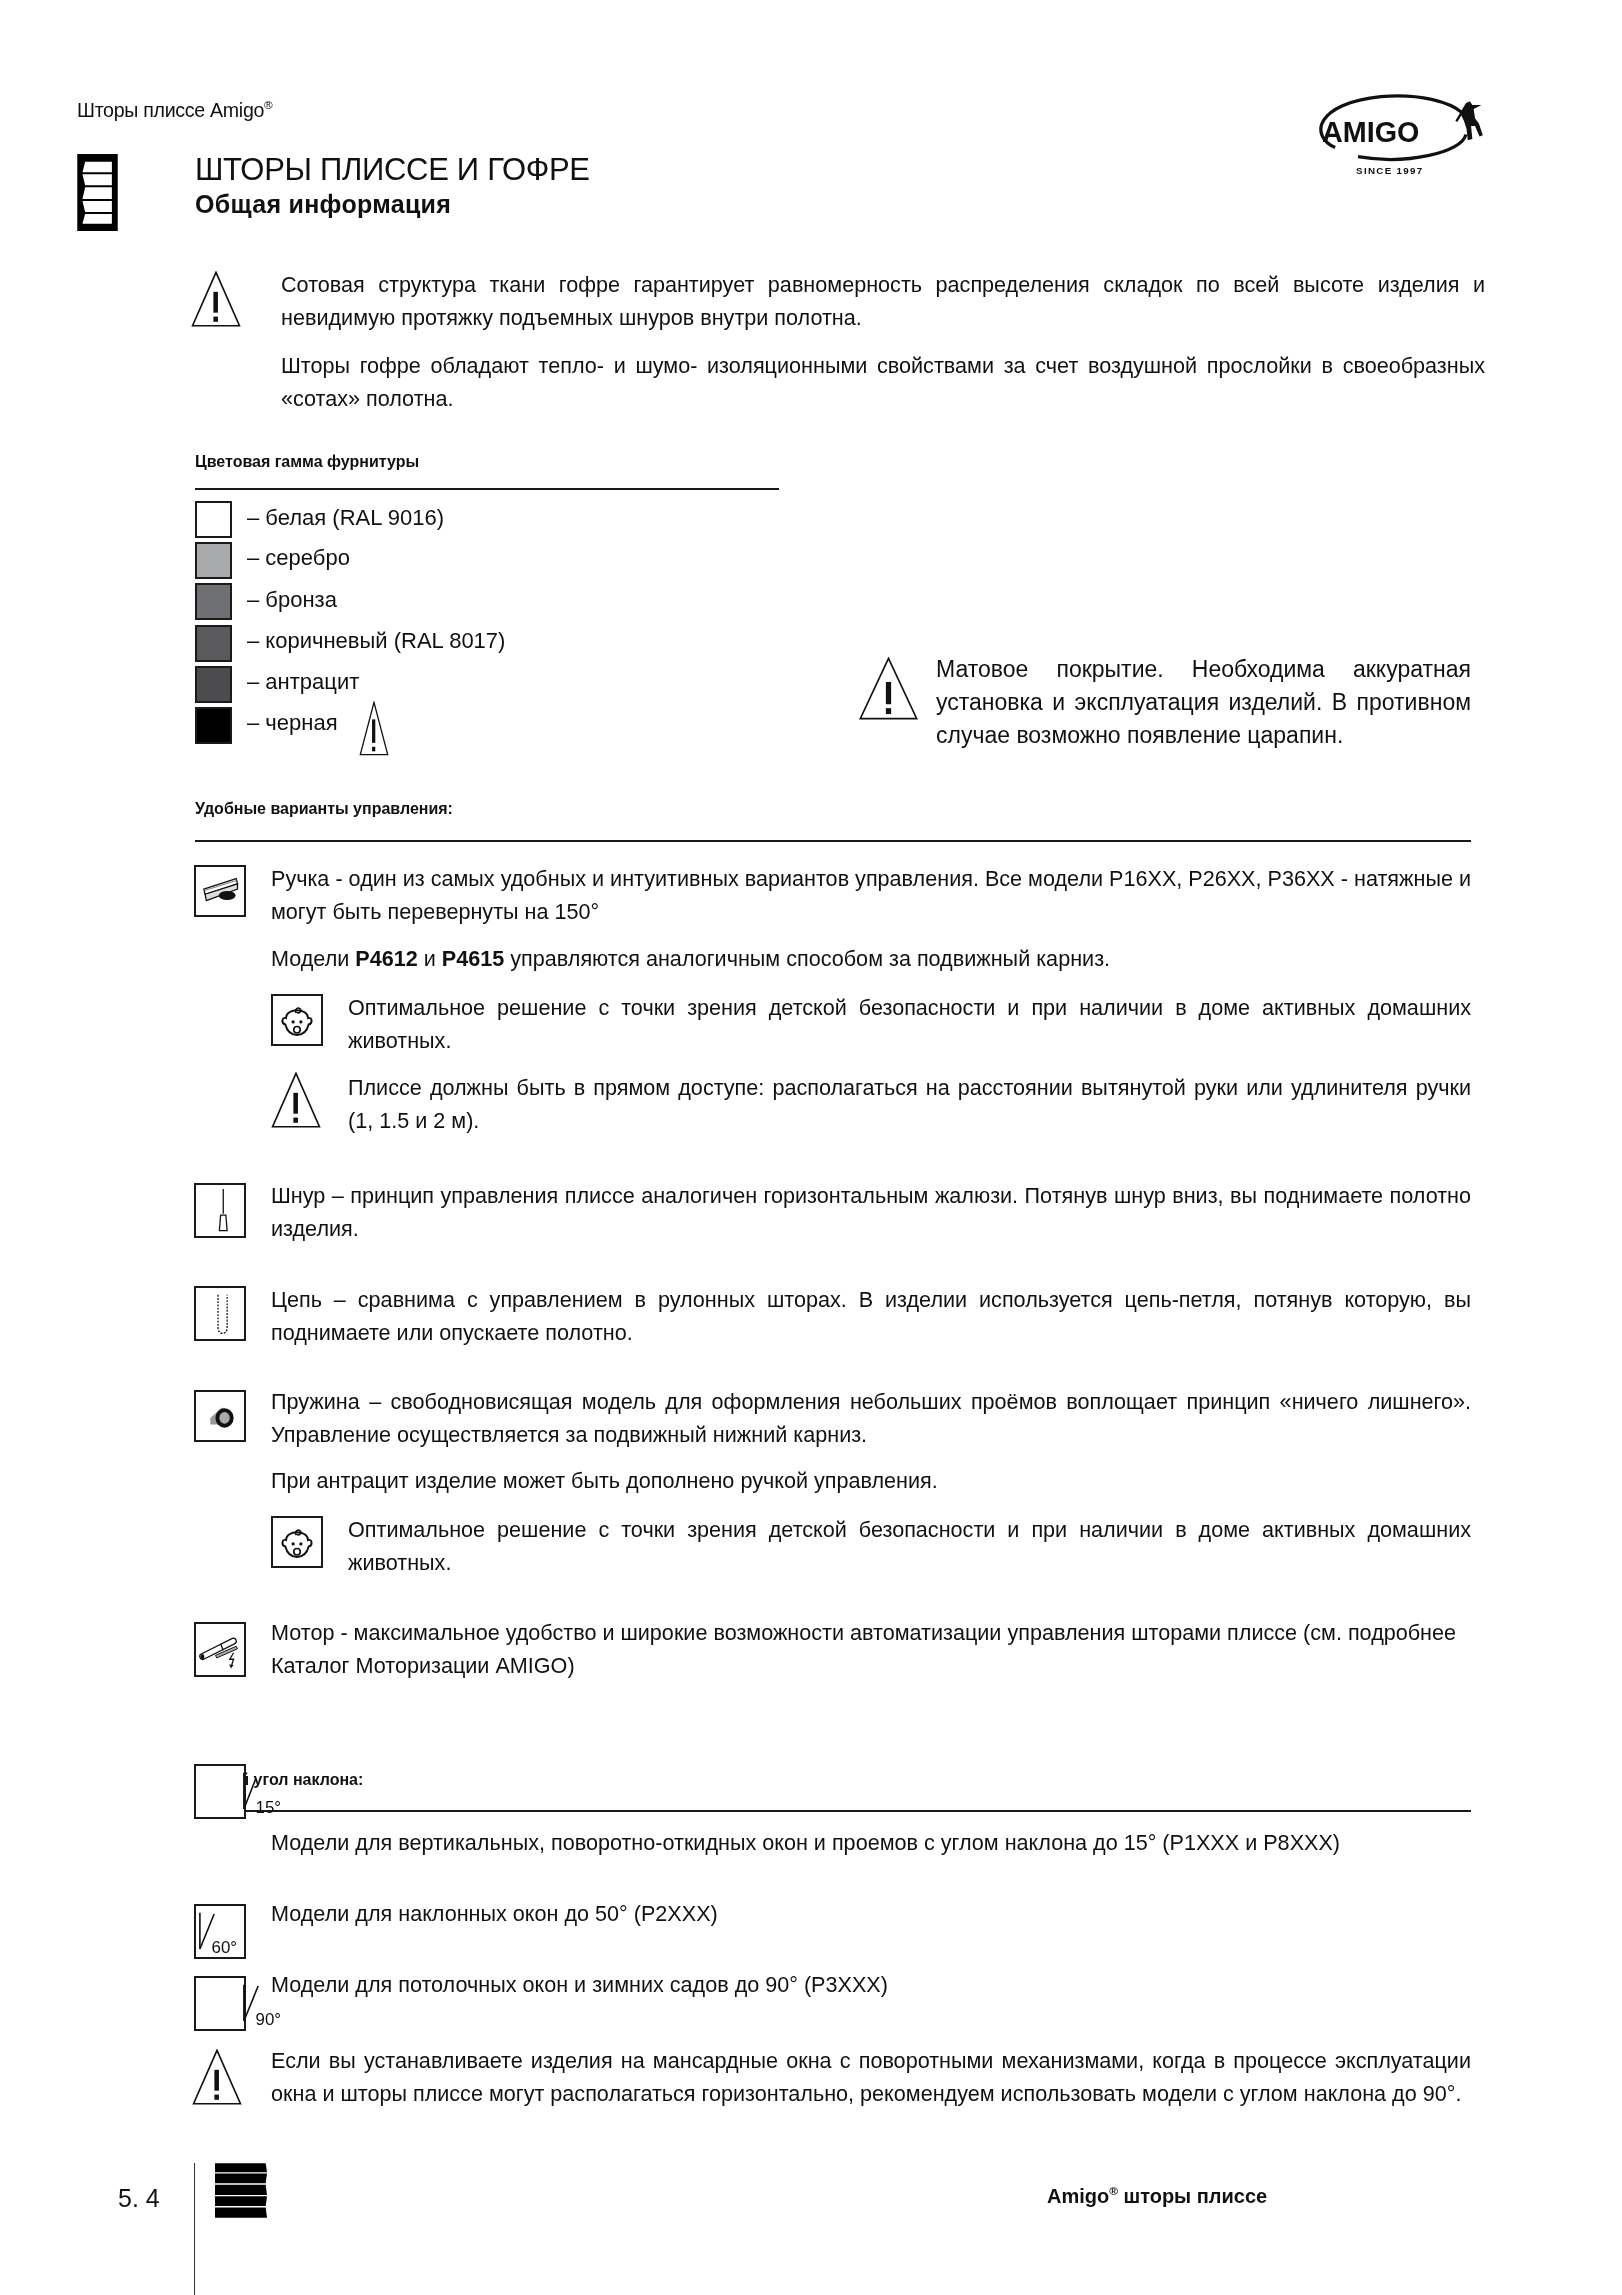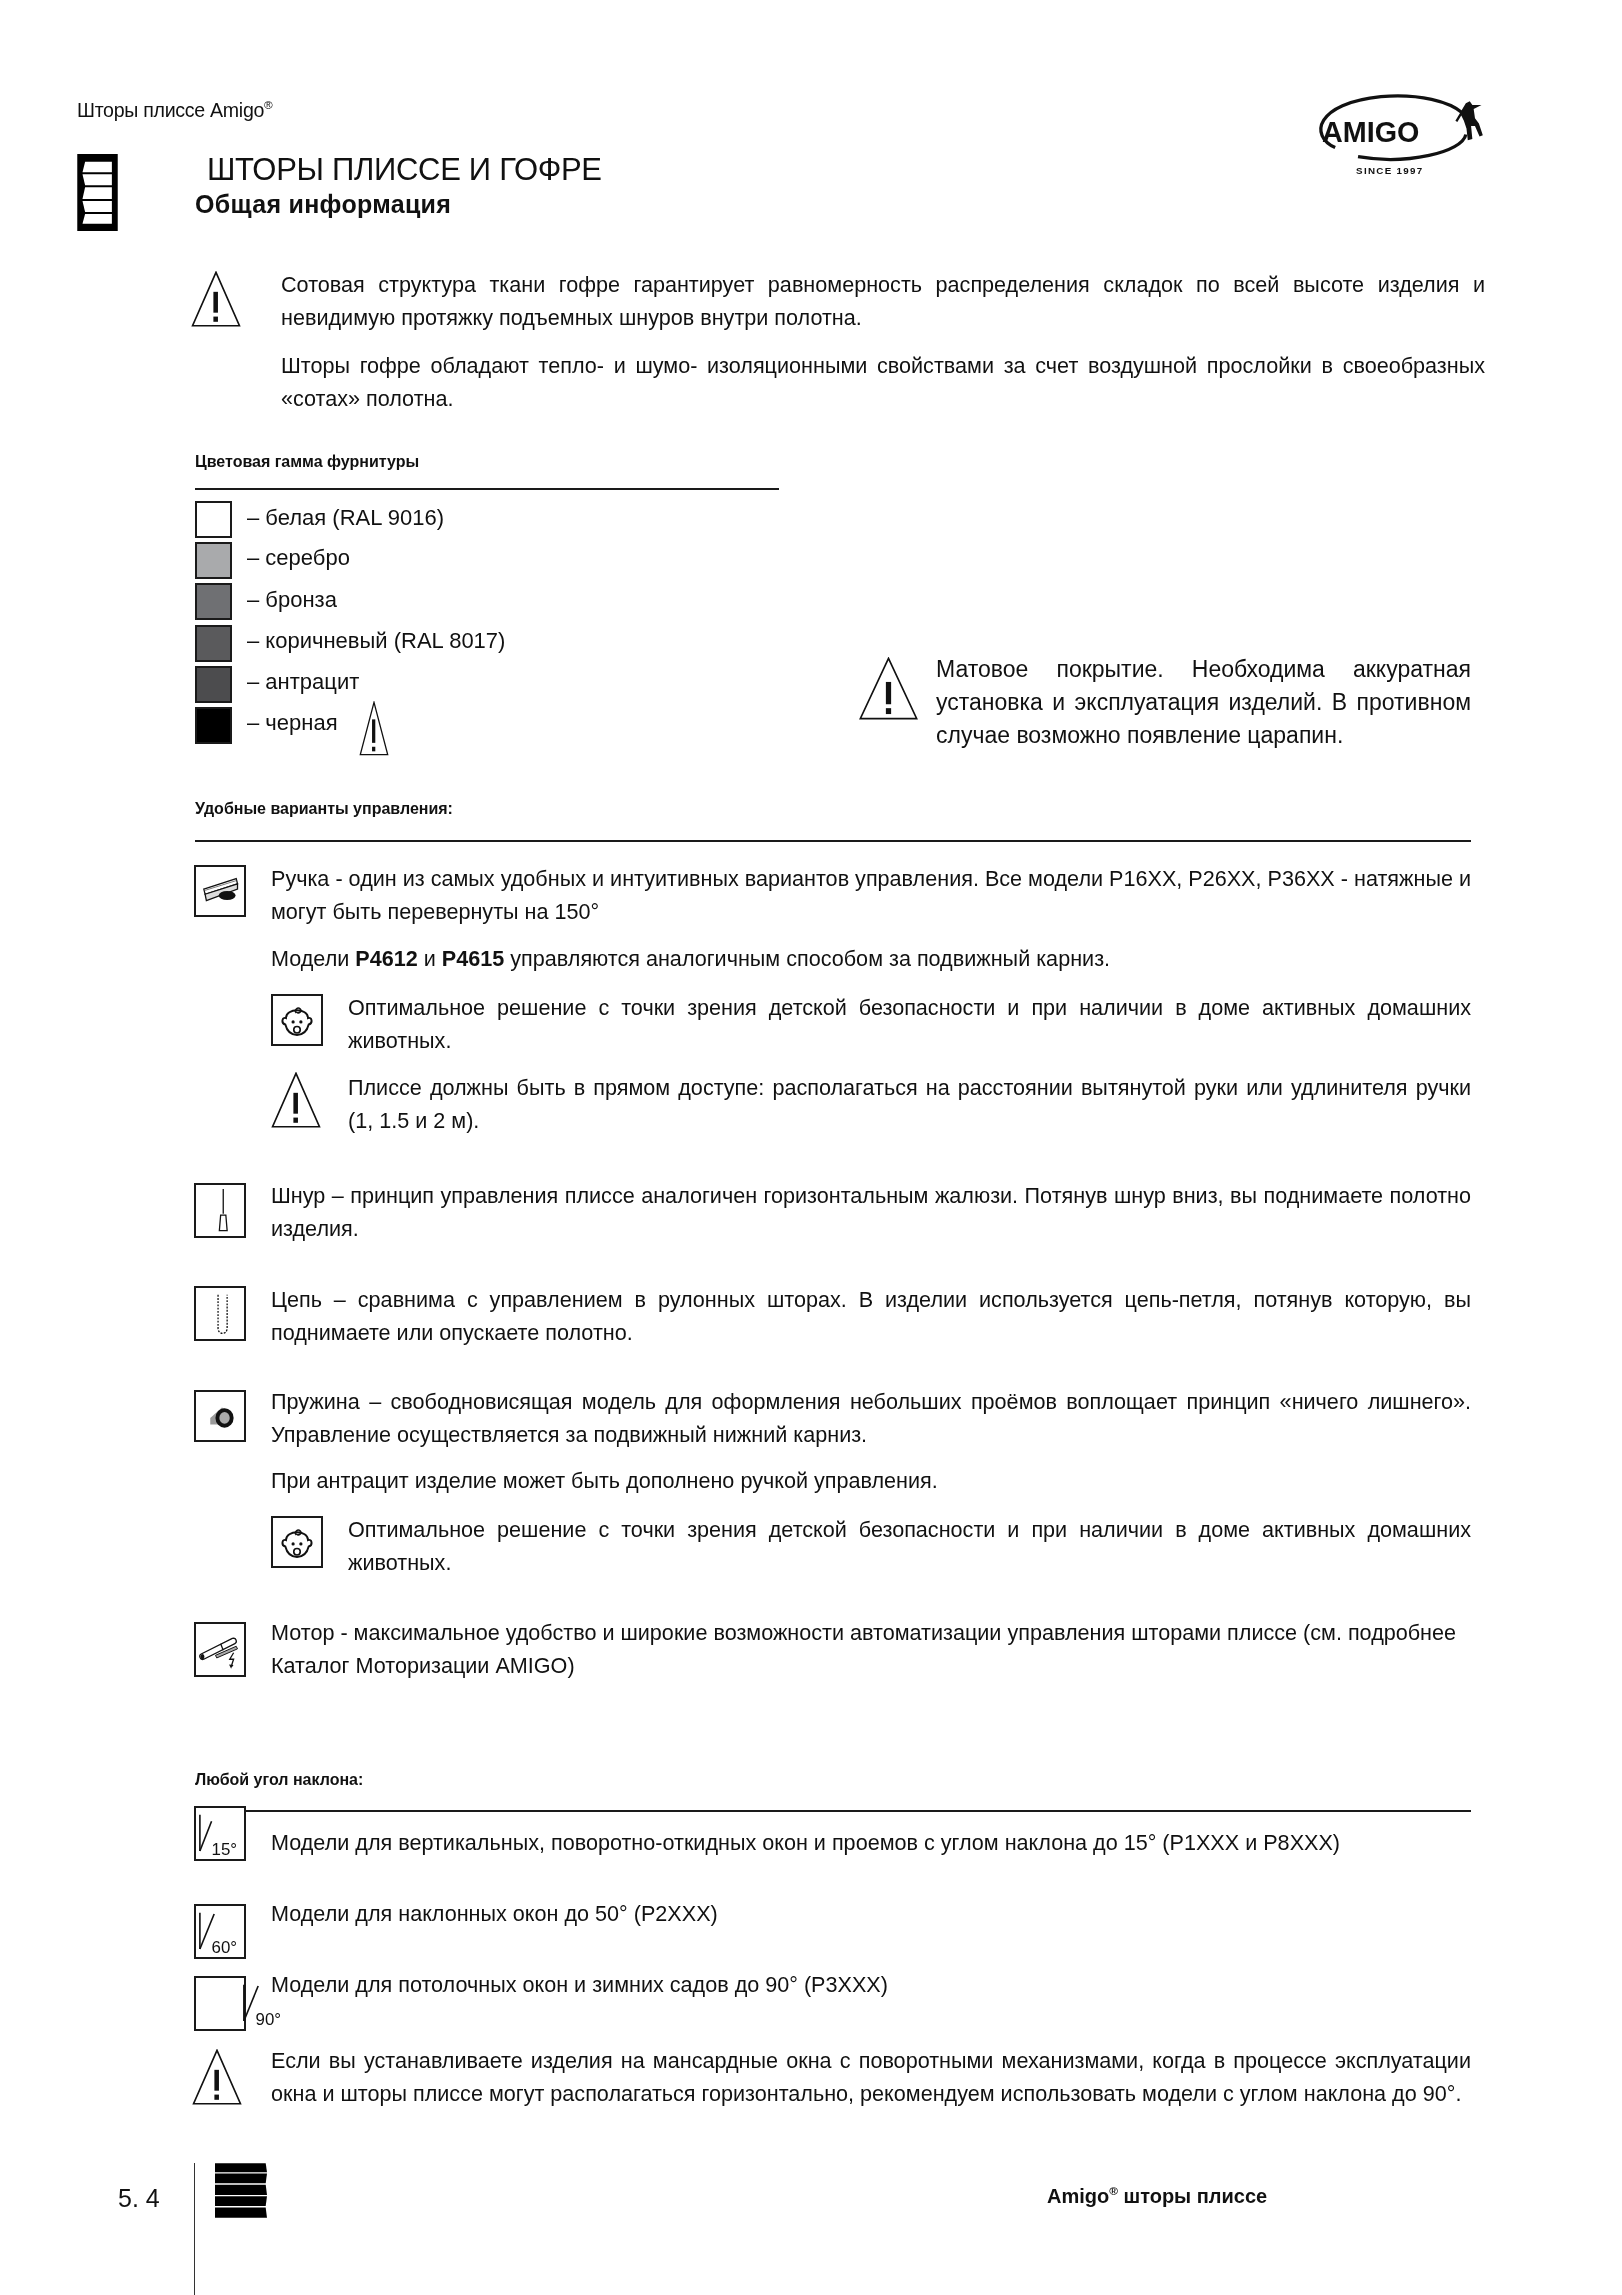--- a/index.html
+++ b/index.html
@@ -3,21 +3,21 @@
 <meta charset="utf-8">
 <style>
   html, body { margin: 0; padding: 0; background: #ffffff; }
   body { width: 1623px; height: 2295px; position: relative; overflow: hidden; color: #111; font-family: "Liberation Sans", "DejaVu Sans", sans-serif; }
   .abs { position: absolute; }
   .cond { font-family: "Liberation Sans Narrow", "Liberation Sans", sans-serif; }
   .running-head { left: 77px; top: 98px; font-size: 19.6px; font-weight: normal; letter-spacing: -0.3px; }
   .running-head sup { font-size: 11.8px; }
   .logo { left: 1309px; top: 77px; width: 183px; height: 98px; }
   .title-icon { left: 77px; top: 154px; width: 41px; height: 77px; }
-  .title { left: 195px; top: 152px; font-size: 31px; letter-spacing: -0.3px; margin-left: 12px; }
+  .title { left: 195px; top: 152px; font-size: 31px; letter-spacing: -0.3px; }
   .subtitle { left: 195px; top: 190px; font-size: 25px; font-weight: bold; letter-spacing: 0.3px; }
   .para { font-size: 21.6px; line-height: 33px; text-align: justify; transform-origin: left top; }
   .warn { width: 50px; height: 56px; }
   .section-head { font-size: 16px; font-weight: bold; }
   .rule { height: 2px; background: #1a1a1a; }
   .swatch { width: 37px; height: 37px; border: 2px solid #1a1a1a; box-sizing: border-box; }
   .swatch-label { font-size: 22px; }
   .icon-box { width: 52px; height: 52px; border: 2px solid #1a1a1a; box-sizing: border-box; background: #fff; }
   .icon-box-tall { width: 52px; height: 55px; }
   .footer-num { left: 118px; top: 2184px; font-size: 25px; }
@@ -170,21 +170,21 @@
     <line x1="38" y1="30" x2="42" y2="40" stroke="#111" stroke-width="2"></line>
     <path d="M30 48 L62 34 L64 38 L32 52 Z" fill="#aaa" stroke="#111" stroke-width="1.5"></path>
     <path d="M58 44 L52 54 L58 54 L54 66 L52 62 M54 66 L57 63" fill="none" stroke="#111" stroke-width="2"></path>
   </svg>
 </div>
 <div class="abs para cond" style="left:271px; top:1616px; width:1200px; text-align:left;">Мотор - максимальное удобство и широкие возможности автоматизации управления шторами плиссе (см. подробнее Каталог Моторизации AMIGO)</div>
 
 <div class="abs section-head cond" style="left:195px; top:1771px;">Любой угол наклона:</div>
 <div class="abs rule" style="left:195px; top:1810px; width:1276px;"></div>
 
-<div class="abs icon-box icon-box-tall" style="left:194px; top:1806px;">
+<div class="abs icon-box icon-box-tall" style="left:194px; top:1764px;padding-left:44px;">
   <svg width="48" height="51" viewBox="0 0 74 78">
     <line x1="6" y1="10" x2="6" y2="66" stroke="#111" stroke-width="2.5"></line>
     <line x1="6" y1="66" x2="24" y2="20" stroke="#111" stroke-width="2.5"></line>
     <text x="24" y="72" font-family="Liberation Sans, sans-serif" font-size="26" fill="#111">15°</text>
   </svg>
 </div>
 <div class="abs para cond" style="left:271px; top:1826px; width:1200px; text-align:left;">Модели для вертикальных, поворотно-откидных окон и проемов с углом наклона до 15° (P1XXX и P8XXX)</div>
 
 <div class="abs icon-box icon-box-tall" style="left:194px; top:1904px;">
   <svg width="48" height="51" viewBox="0 0 74 78">

